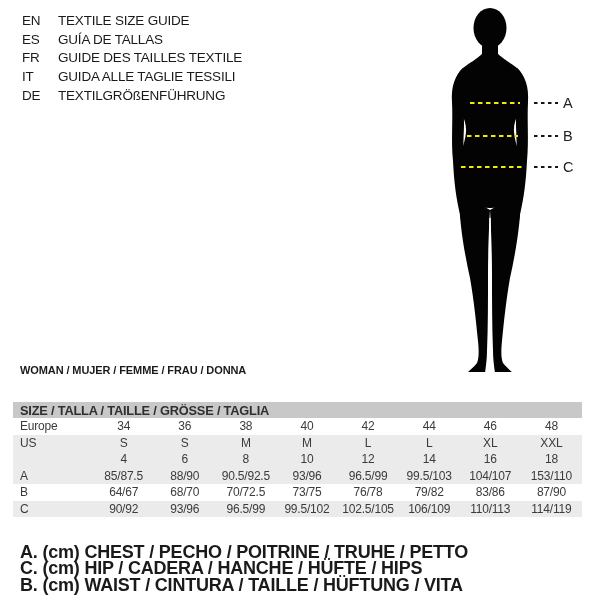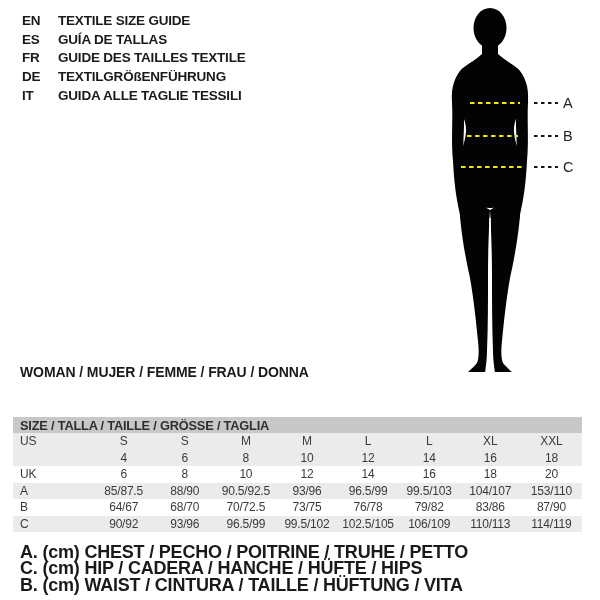--- a/index.html
+++ b/index.html
@@ -2,36 +2,36 @@
 <html><head>
 <meta charset="utf-8">
 <style>
   html,body{margin:0;padding:0;}
   body{
     width:600px;height:600px;background:#ffffff;position:relative;overflow:hidden;
     font-family:"Liberation Sans",sans-serif;color:#1a1a1a;
   }
   
   .lang-block{position:absolute;left:22px;top:12px;}
-  .lang-row{display:flex;line-height:18.7px;font-weight:bold;font-size:13.5px;letter-spacing:-0.2px;}
+  .lang-row{display:flex;line-height:18.7px;font-weight:normal;font-size:13.5px;letter-spacing:-0.2px;}
   .lang-code{width:36px;flex:0 0 36px;}
   .lang-label{white-space:nowrap;}
 
   
   .figure{position:absolute;left:426px;top:6px;width:174px;height:366px;}
   .figure svg{position:absolute;left:0;top:0;}
   .marker-label{position:absolute;left:137px;width:22px;font-size:14.5px;color:#222;line-height:16px;}
   .marker-a{top:89px;} .marker-b{top:122px;} .marker-c{top:153px;}
 
   
-  .section-heading{position:absolute;left:20px;top:364px;font-weight:bold;font-size:14px;letter-spacing:-0.1px;white-space:nowrap;}
+  .section-heading{position:absolute;left:20px;top:364px;font-weight:bold;font-size:11px;letter-spacing:-0.1px;white-space:nowrap;}
 
   
   table.size-table{
-    position:absolute;left:13px;top:417px;width:569px;border-collapse:collapse;table-layout:fixed;
+    position:absolute;left:13px;top:402px;width:569px;border-collapse:collapse;table-layout:fixed;
     font-size:12px;color:#3b3b3b;letter-spacing:-0.2px;
   }
   table.size-table th{
     background:#c8c8c8;text-align:left;padding:0 0 0 7px;height:16px;
     font-size:12.8px;font-weight:bold;color:#2f2f2f;white-space:nowrap;
   }
   table.size-table td{height:16.5px;padding:0;text-align:center;white-space:nowrap;}
   table.size-table td.row-label{text-align:left;padding-left:7px;}
   table.size-table tr.shaded{background:#ebebeb;padding-left:41px;}
 
@@ -49,26 +49,26 @@
   </div>
   <div class="lang-row">
     <span class="lang-code">ES</span>
     <span class="lang-label">GUÍA DE TALLAS</span>
   </div>
   <div class="lang-row">
     <span class="lang-code">FR</span>
     <span class="lang-label">GUIDE DES TAILLES TEXTILE</span>
   </div>
   <div class="lang-row">
+    <span class="lang-code">IT</span>
+    <span class="lang-label">GUIDA ALLE TAGLIE TESSILI</span>
+  </div>
+  <div class="lang-row">
     <span class="lang-code">DE</span>
     <span class="lang-label">TEXTILGRÖßENFÜHRUNG</span>
-  </div>
-  <div class="lang-row">
-    <span class="lang-code">IT</span>
-    <span class="lang-label">GUIDA ALLE TAGLIE TESSILI</span>
   </div>
 </div>
 
 <div class="figure">
   <svg viewBox="0 0 174 366" width="174" height="366" xmlns="http://www.w3.org/2000/svg">
     <g fill="#030303">
       <ellipse cx="64" cy="22" rx="16.5" ry="20"></ellipse>
       <path d="M56,30 L72,30 L72,52 Q72,58 78,61 L50,61 Q56,58 56,52 Z"></path>
       <path d="M58,46 C50,54 43,57 37,62 C30,68 28,76 30,88 C33,104 41,114 40,126 C39,140 32,150 30,162 C29,174 30,182 33,190 C40,199 50,202 64,202 C78,202 88,199 95,190 C98,182 99,174 98,162 C96,150 89,140 88,126 C87,114 95,104 98,88 C100,76 98,68 91,62 C85,57 78,54 70,46 Z"></path>
       <path d="M37,62 C29,70 25,80 26,96 C27,115 25,135 27,155 C28,175 30,192 34,208 C35,216 37,224 40,226 C43,227 44,222 43,215 C41,204 39,192 38,178 C37,160 37,140 38,120 C38,104 38,84 41,66 Z"></path>
@@ -100,20 +100,31 @@
       <col style="width:61px">
     <col style="width:61px">
       <col style="width:61px">
       <col style="width:61px">
       <col style="width:61px">
   </colgroup>
   <tbody>
     <tr>
       <th colspan="9">SIZE / TALLA / TAILLE / GRÖSSE / TAGLIA</th>
     </tr>
+    <tr>
+      <td class="row-label">Europe</td>
+      <td>34</td>
+      <td>36</td>
+      <td>38</td>
+      <td>40</td>
+      <td>42</td>
+      <td>44</td>
+      <td>46</td>
+      <td>48</td>
+    </tr>
     <tr class="shaded">
       <td class="row-label">US</td>
       <td>S</td>
       <td>S</td>
       <td>M</td>
       <td>M</td>
       <td>L</td>
       <td>L</td>
       <td>XL</td>
       <td>XXL</td>
@@ -121,31 +132,20 @@
     <tr class="shaded">
       <td class="row-label"></td>
       <td>4</td>
       <td>6</td>
       <td>8</td>
       <td>10</td>
       <td>12</td>
       <td>14</td>
       <td>16</td>
       <td>18</td>
-    </tr>
-    <tr>
-      <td class="row-label">UK</td>
-      <td>6</td>
-      <td>8</td>
-      <td>10</td>
-      <td>12</td>
-      <td>14</td>
-      <td>16</td>
-      <td>18</td>
-      <td>20</td>
     </tr>
     <tr class="shaded">
       <td class="row-label">A</td>
       <td>85/87.5</td>
       <td>88/90</td>
       <td>90.5/92.5</td>
       <td>93/96</td>
       <td>96.5/99</td>
       <td>99.5/103</td>
       <td>104/107</td>

